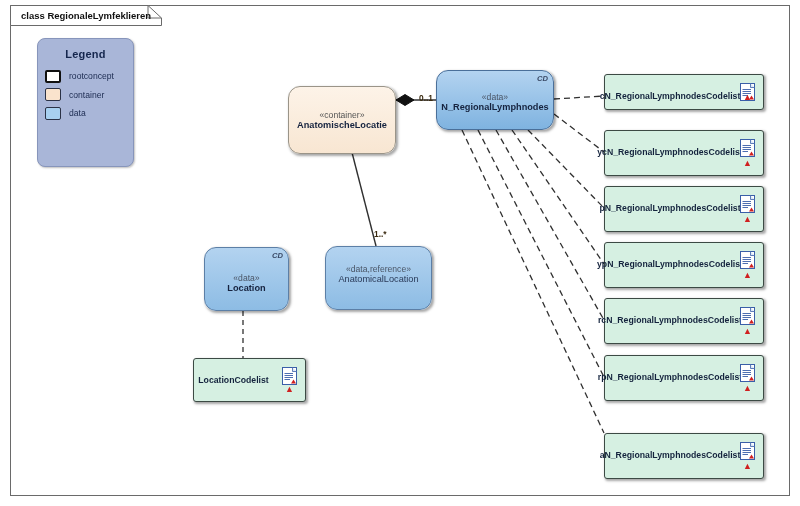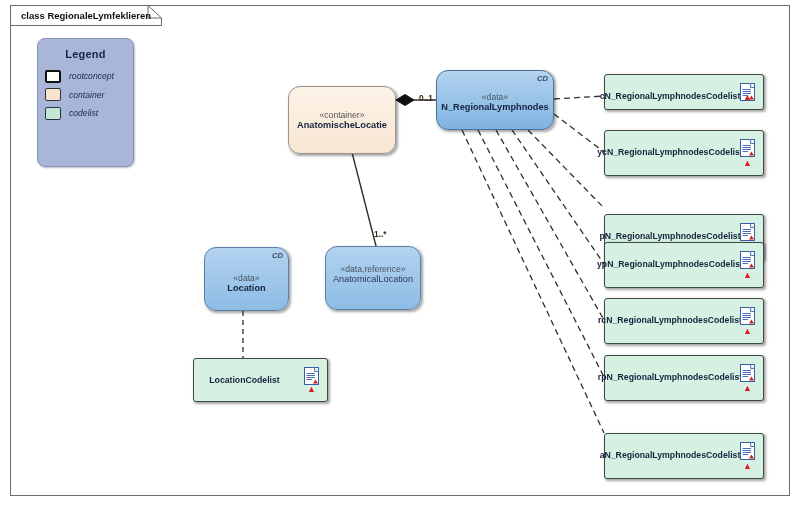--- a/index.html
+++ b/index.html
@@ -35,21 +35,21 @@
     text-align:center;font-size:11px;font-weight:bold;color:#15264d;
     margin-top:9px;letter-spacing:.2px;
   }
   .legend-rows{margin-top:7px;padding-left:7px;}
   .legend-row{display:flex;align-items:center;height:18.5px;}
   .swatch{
     width:16px;height:13px;box-sizing:border-box;border-radius:2px;
     border:1px solid #2b3246;margin-right:8px;flex:none;
   }
   .swatch.thick{border:2px solid #101010;}
-  .legend-label{font-size:8.6px;color:#1b2a50;white-space:nowrap;font-style:italic;}
+  .legend-label{font-size:8.6px;color:#1b2a50;white-space:nowrap;}
 
   
   .node{
     position:absolute;box-sizing:border-box;border-radius:12px;
     box-shadow:1.5px 1.5px 2.5px rgba(0,0,0,.35);
   }
   .node .stereo{
     font-size:8.6px;color:#4a5566;text-align:center;white-space:nowrap;
   }
   .node .nm{
@@ -131,22 +131,22 @@
     <div class="legend-rows">
       <div class="legend-row">
         <span class="swatch thick" style="background:#ffffff"></span>
         <span class="legend-label">rootconcept</span>
       </div>
       <div class="legend-row">
         <span class="swatch" style="background:#fae3cd"></span>
         <span class="legend-label">container</span>
       </div>
       <div class="legend-row">
-        <span class="swatch" style="background:#c2e8d4"></span>
-        <span class="legend-label">codelist</span>
+        <span class="swatch" style="background:#a8d0f0"></span>
+        <span class="legend-label">data</span>
       </div>
     </div>
   </div>
 
   <svg class="edges">
 
     <line x1="396" y1="100" x2="436" y2="100" stroke="#303030" stroke-width="1.4"></line>
     <polygon points="396,100 405,94.5 414,100 405,105.5" fill="#111111" stroke="#111111"></polygon>
 
     <line x1="347" y1="133" x2="376" y2="246" stroke="#303030" stroke-width="1.4"></line>
@@ -183,28 +183,28 @@
   </div>
 
   <div class="node data-node-plain" style="left:204px;top:247px;width:85px;height:64px;">
     <div class="cd-tag">CD</div>
     <div class="node-center" style="top:56%;">
       <div class="stereo">«data»</div>
       <div class="nm">Location</div>
     </div>
   </div>
 
-  <div class="node data-node-plain" style="left:325px;top:246px;width:96px;height:64px;">
+  <div class="node data-node-plain" style="left:325px;top:246px;width:107px;height:64px;">
     <div class="node-center" style="top:44%;">
       <div class="stereo">«data,reference»</div>
       <div class="nm" style="color:#2a3a58;font-weight:normal;">AnatomicalLocation</div>
     </div>
   </div>
 
-  <div class="node codelist-node" style="left:193px;top:358px;width:135px;height:44px;">
+  <div class="node codelist-node" style="left:193px;top:358px;width:113px;height:44px;">
     <div class="nm" style="left:-16px;width:100%;">LocationCodelist</div>
     <svg class="doc-icon" viewBox="0 0 15 18">
       <rect x="0.5" y="0.5" width="14" height="17" fill="#ffffff" stroke="#3a5fa8" stroke-width="1"></rect>
       <path d="M10.5,0.5 L10.5,4.5 L14.5,4.5" fill="#dce7f7" stroke="#3a5fa8" stroke-width="0.8"></path>
       <g stroke="#3a5fa8" stroke-width="0.9">
         <line x1="2.5" y1="6.5" x2="11" y2="6.5"></line>
         <line x1="2.5" y1="8.5" x2="11" y2="8.5"></line>
         <line x1="2.5" y1="10.5" x2="11" y2="10.5"></line>
         <line x1="2.5" y1="12.5" x2="8" y2="12.5"></line>
       </g>
@@ -238,21 +238,21 @@
         <line x1="2.5" y1="6.5" x2="11" y2="6.5"></line>
           <line x1="2.5" y1="8.5" x2="11" y2="8.5"></line>
         <line x1="2.5" y1="10.5" x2="11" y2="10.5"></line>
           <line x1="2.5" y1="12.5" x2="8" y2="12.5"></line>
       </g>
       <path d="M9,16.5 L11.5,12.5 L14,16.5 Z" fill="#d02020"></path>
     </svg>
     <div class="doc-mark">▲</div>
   </div>
 
-  <div class="node codelist-node" style="left:604px;top:186px;width:160px;height:46px;margin-top:28px;">
+  <div class="node codelist-node" style="left:604px;top:186px;width:160px;height:46px;">
     <div class="nm" style="left:-14px;">pN_RegionalLymphnodesCodelist</div>
     <svg class="doc-icon" viewBox="0 0 15 18">
       <rect x="0.5" y="0.5" width="14" height="17" fill="#ffffff" stroke="#3a5fa8" stroke-width="1"></rect>
       <path d="M10.5,0.5 L10.5,4.5 L14.5,4.5" fill="#dce7f7" stroke="#3a5fa8" stroke-width="0.8"></path>
       <g stroke="#3a5fa8" stroke-width="0.9">
         <line x1="2.5" y1="6.5" x2="11" y2="6.5"></line>
           <line x1="2.5" y1="8.5" x2="11" y2="8.5"></line>
         <line x1="2.5" y1="10.5" x2="11" y2="10.5"></line>
           <line x1="2.5" y1="12.5" x2="8" y2="12.5"></line>
       </g>

